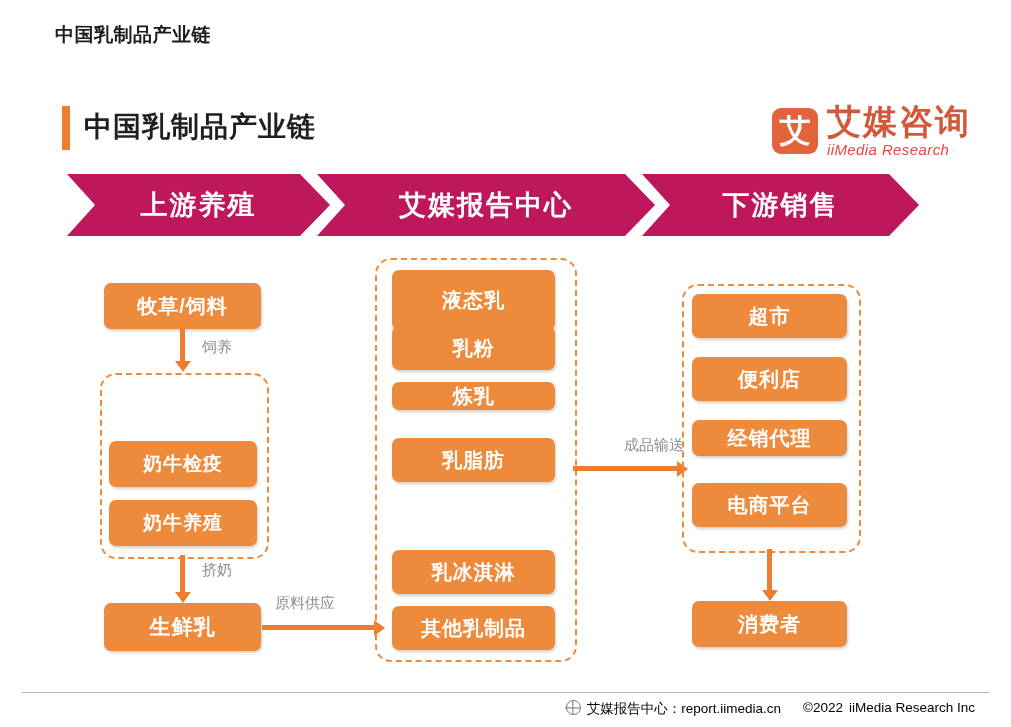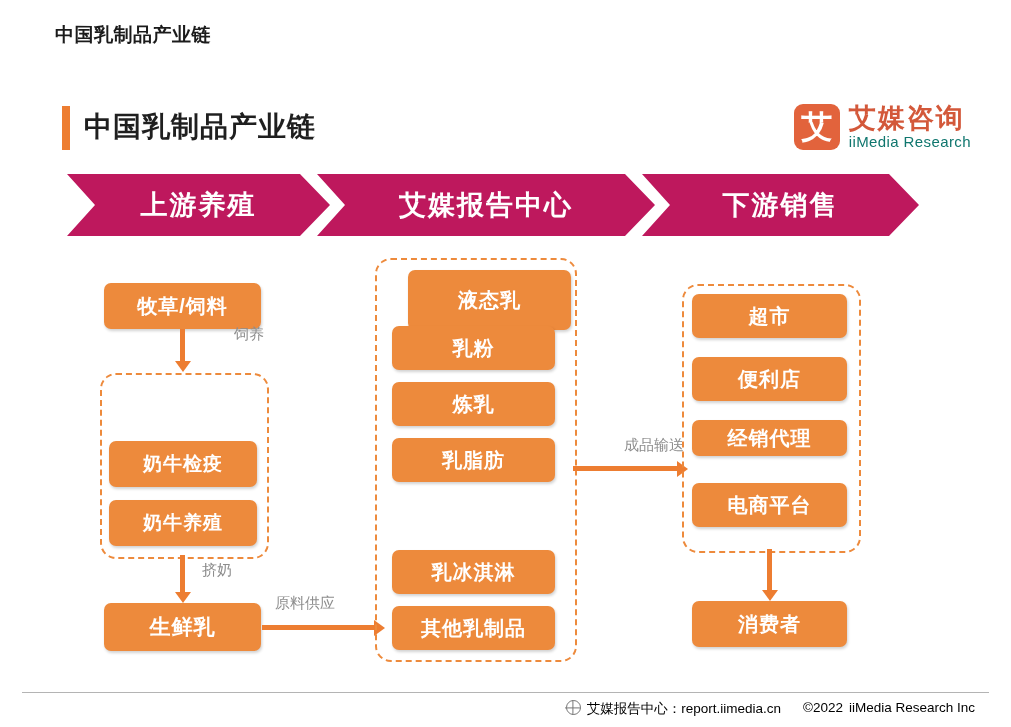--- a/index.html
+++ b/index.html
@@ -21,22 +21,22 @@
   .chart-title{
     position:absolute;left:62px;top:20px;
     font-size:28px;font-weight:bold;color:#1f1f1f;letter-spacing:1px;
   }
   .logo{position:absolute;right:18px;top:16px;display:flex;align-items:center;gap:9px;}
   .logo-mark{
     width:46px;height:46px;border-radius:9px;background:#E2633C;
     color:#fff;font-size:31px;font-weight:bold;line-height:46px;text-align:center;
   }
   .logo-text{display:flex;flex-direction:column;line-height:1.05;}
-  .logo-cn{font-size:27px;font-weight:bold;color:#D3583A;letter-spacing:2px;}
-  .logo-en{font-size:15px;color:#0f766e;letter-spacing:.4px;margin-top:2px;}
+  .logo-cn{font-size:34px;font-weight:bold;color:#D3583A;letter-spacing:2px;}
+  .logo-en{font-size:15px;color:#ef4444;letter-spacing:.4px;margin-top:2px;font-style:italic;}
 
   
   .banner{
     position:absolute;height:62px;background:#be185d;
     display:flex;align-items:center;justify-content:center;
     color:#ffffff;font-size:27px;font-weight:bold;letter-spacing:2px;
     clip-path:polygon(0 0, calc(100% - 30px) 0, 100% 50%, calc(100% - 30px) 100%, 0 100%, 28px 50%);
     filter:drop-shadow(2px 3px 3px rgba(0,0,0,.22));
   }
   #banner-0{left:45px;top:86px;width:263px;}
@@ -99,38 +99,38 @@
       <span class="logo-en">iiMedia Research</span>
     </div>
   </div>
 
   <div class="banner" id="banner-0">上游养殖</div>
   <div class="banner" id="banner-1">艾媒报告中心</div>
   <div class="banner" id="banner-2">下游销售</div>
 
   <div class="node" style="left:82px;top:195px;width:157px;height:46px;font-size:20px;">牧草/饲料</div>
   <div class="arrow-v" style="left:158px;top:241px;height:33px;"></div>
-  <div class="edge-label" style="left:180px;top:237px;margin-left:32px;">饲养</div>
+  <div class="edge-label" style="left:180px;top:250px;">饲养</div>
 
   <div class="dash-group" style="left:78px;top:285px;width:165px;height:182px;"></div>
   <div class="node" style="left:87px;top:353px;width:148px;height:46px;font-size:19px;">奶牛检疫</div>
   <div class="node" style="left:87px;top:412px;width:148px;height:46px;font-size:19px;">奶牛养殖</div>
 
   <div class="arrow-v" style="left:158px;top:467px;height:38px;"></div>
   <div class="edge-label" style="left:180px;top:473px;">挤奶</div>
 
   <div class="node" style="left:82px;top:515px;width:157px;height:48px;font-size:21px;">生鲜乳</div>
 
   <div class="arrow-h" style="left:240px;top:537px;width:113px;"></div>
   <div class="edge-label" style="left:253px;top:506px;">原料供应</div>
 
   <div class="dash-group" style="left:353px;top:170px;width:198px;height:400px;"></div>
-  <div class="node" style="left:370px;top:182px;width:163px;height:60px;font-size:20px;margin-left:16px;">液态乳</div>
+  <div class="node" style="left:370px;top:182px;width:163px;height:60px;font-size:20px;">液态乳</div>
   <div class="node" style="left:370px;top:238px;width:163px;height:44px;font-size:20px;">乳粉</div>
-  <div class="node" style="left:370px;top:294px;width:163px;height:44px;font-size:20px;">炼乳</div>
+  <div class="node" style="left:370px;top:294px;width:163px;height:28px;font-size:20px;">炼乳</div>
   <div class="node" style="left:370px;top:350px;width:163px;height:44px;font-size:20px;">乳脂肪</div>
   <div class="node" style="left:370px;top:462px;width:163px;height:44px;font-size:20px;">乳冰淇淋</div>
   <div class="node" style="left:370px;top:518px;width:163px;height:44px;font-size:20px;">其他乳制品</div>
 
   <div class="arrow-h" style="left:551px;top:378px;width:105px;"></div>
   <div class="edge-label" style="left:562px;top:348px;margin-left:40px;">成品输送</div>
 
   <div class="dash-group" style="left:660px;top:196px;width:175px;height:265px;"></div>
   <div class="node" style="left:670px;top:269px;width:155px;height:44px;font-size:20px;">便利店</div>
   <div class="node" style="left:670px;top:206px;width:155px;height:44px;font-size:20px;">超市</div>

